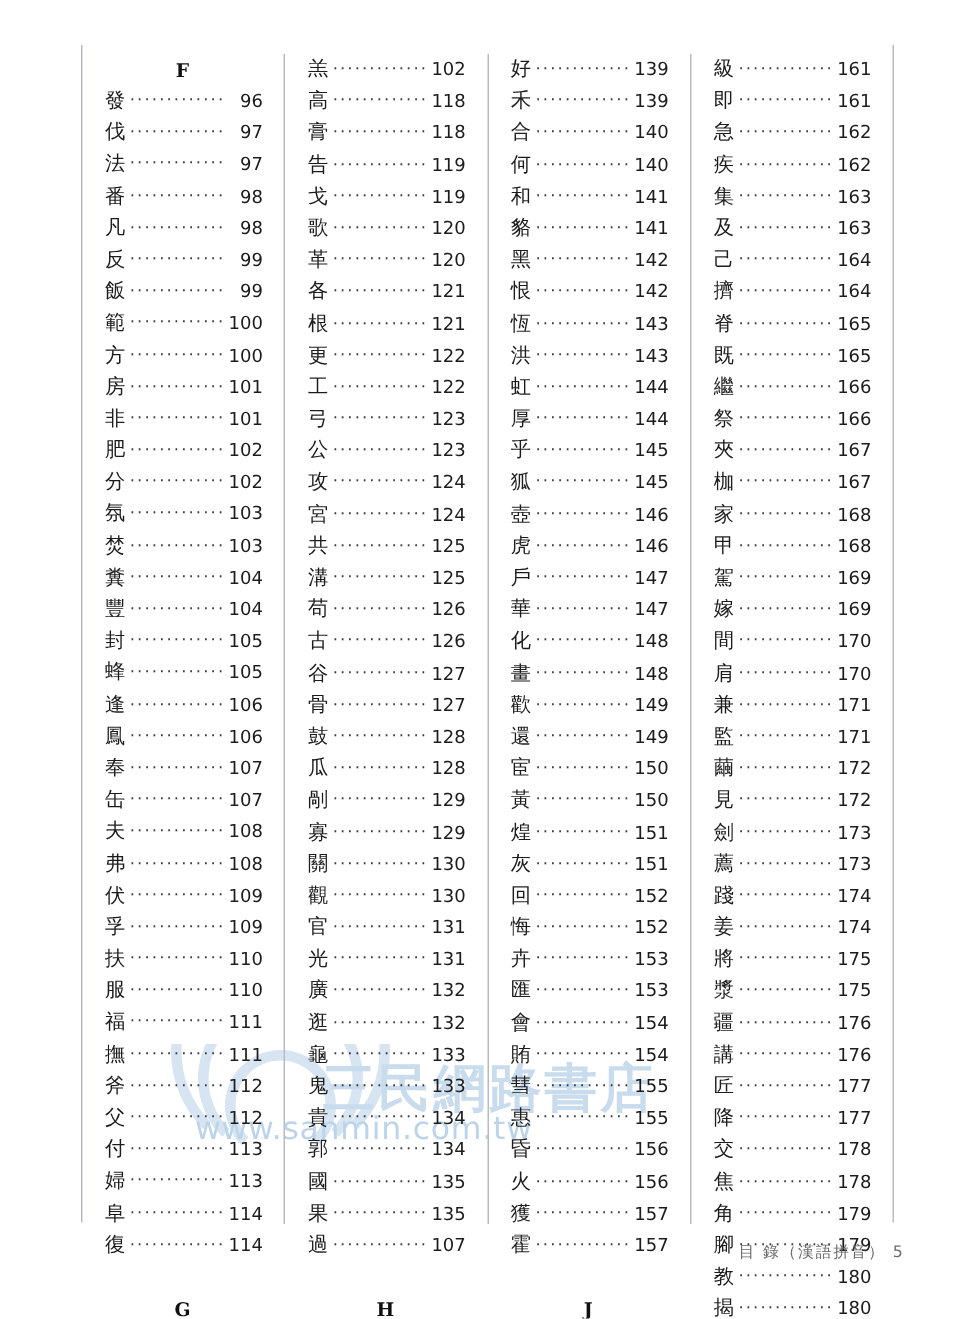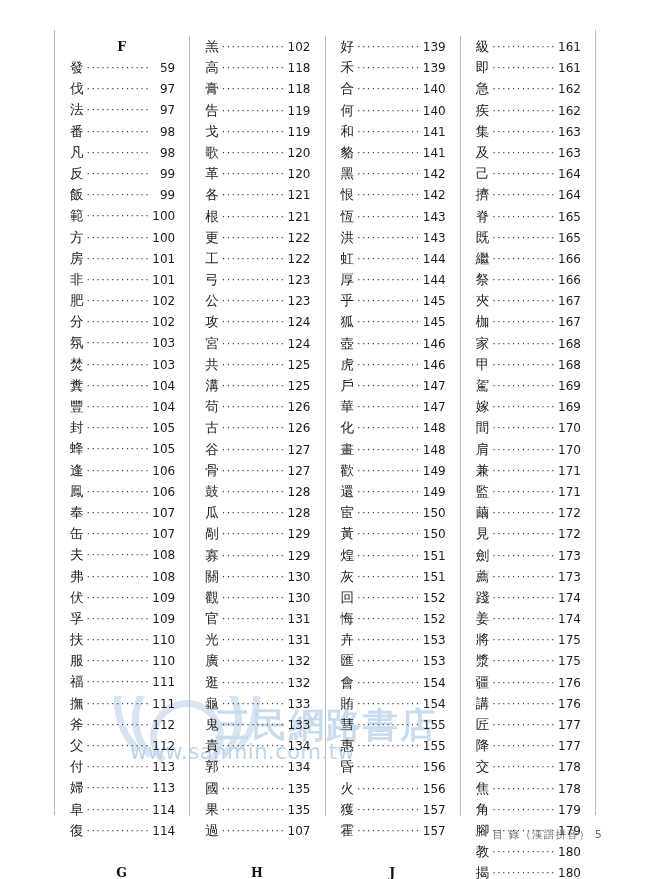--- a/index.html
+++ b/index.html
@@ -203,21 +203,21 @@
     <div class="wm-url">www.sanmin.com.tw</div>
   </div>
 
   <div id="columns">
       <div class="column">
         <div class="col-inner">
           <div class="section-letter">F</div>
           <div class="entry">
             <span class="ch">發</span>
             <span class="leader">········································</span>
-            <span class="pg">59</span>
+            <span class="pg">96</span>
           </div>
           <div class="entry">
             <span class="ch">伐</span>
             <span class="leader">········································</span>
             <span class="pg">97</span>
           </div>
           <div class="entry">
             <span class="ch">法</span>
             <span class="leader">········································</span>
             <span class="pg">97</span>

